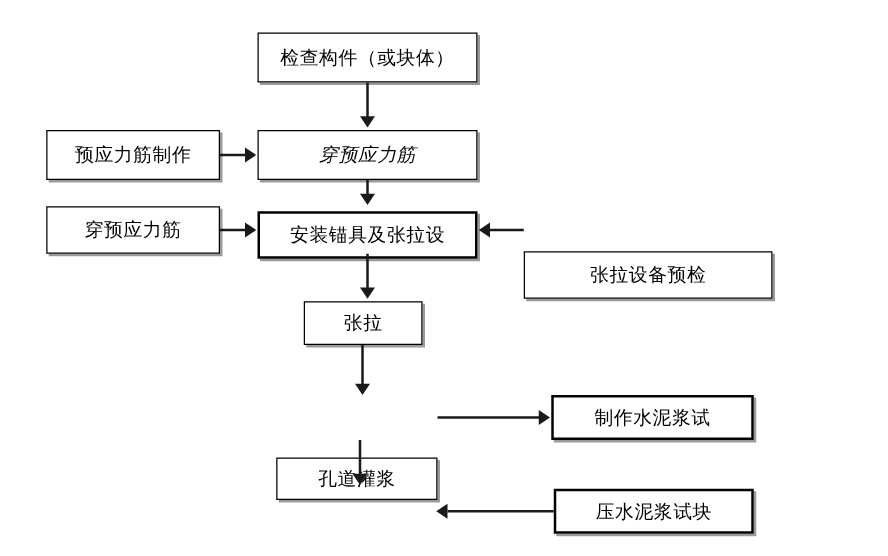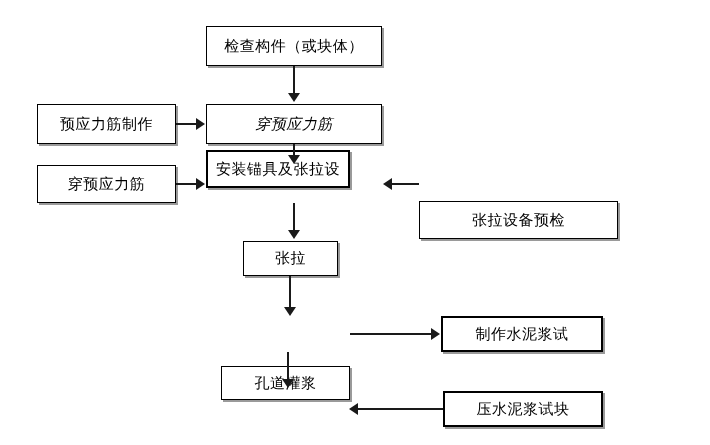--- a/index.html
+++ b/index.html
@@ -83,21 +83,21 @@
   </div>
 
   <div class="node" style="left:206px; top:104px; width:176px; height:40px;font-style:italic;">
     <span class="label">穿预应力筋</span>
   </div>
 
   <div class="node" style="left:37px; top:165px; width:139px; height:38px;">
     <span class="label">穿预应力筋</span>
   </div>
 
-  <div class="node heavy" style="left:206px; top:150px; width:144px; height:38px;">
+  <div class="node heavy" style="left:206px; top:169px; width:176px; height:38px;">
     <span class="label">安装锚具及张拉设</span>
   </div>
 
   <div class="node" style="left:419px; top:165px; width:199px; height:38px;margin-top:36px;">
     <span class="label">张拉设备预检</span>
   </div>
 
   <div class="node" style="left:243px; top:241px; width:95px; height:35px;">
     <span class="label">张拉</span>
   </div>

